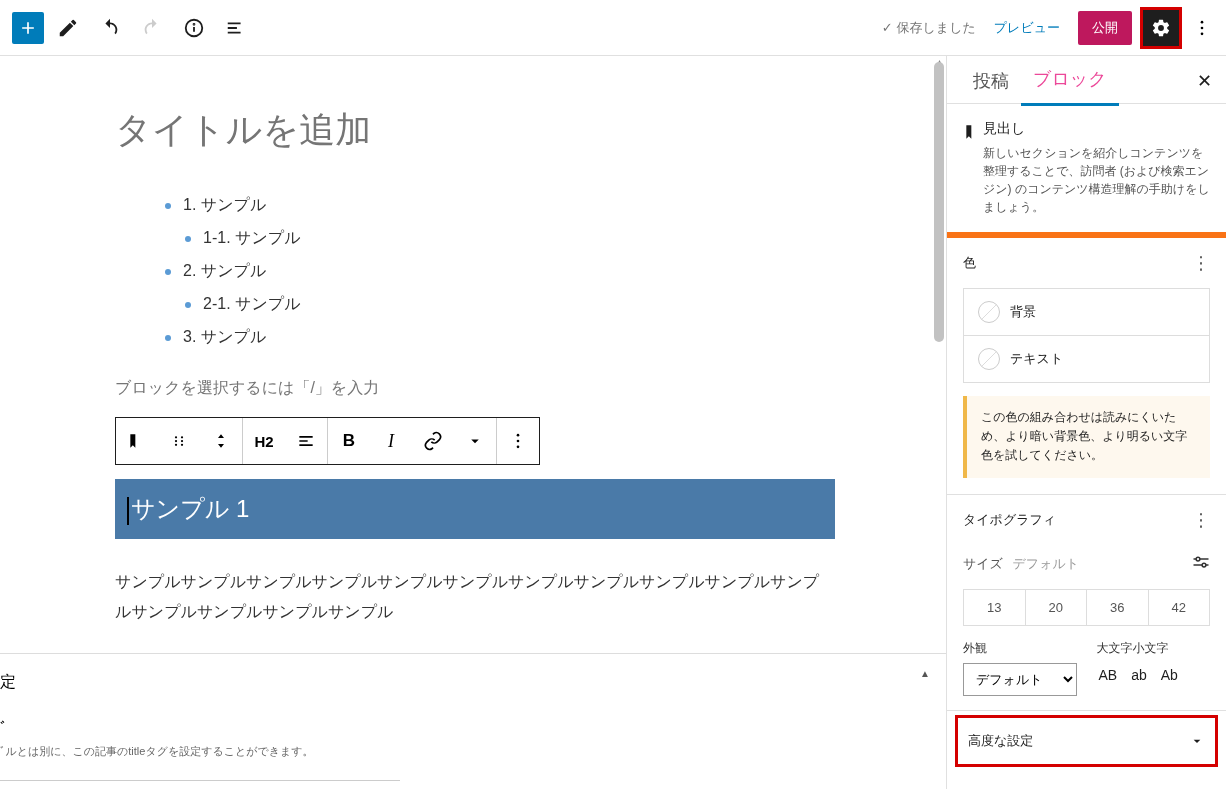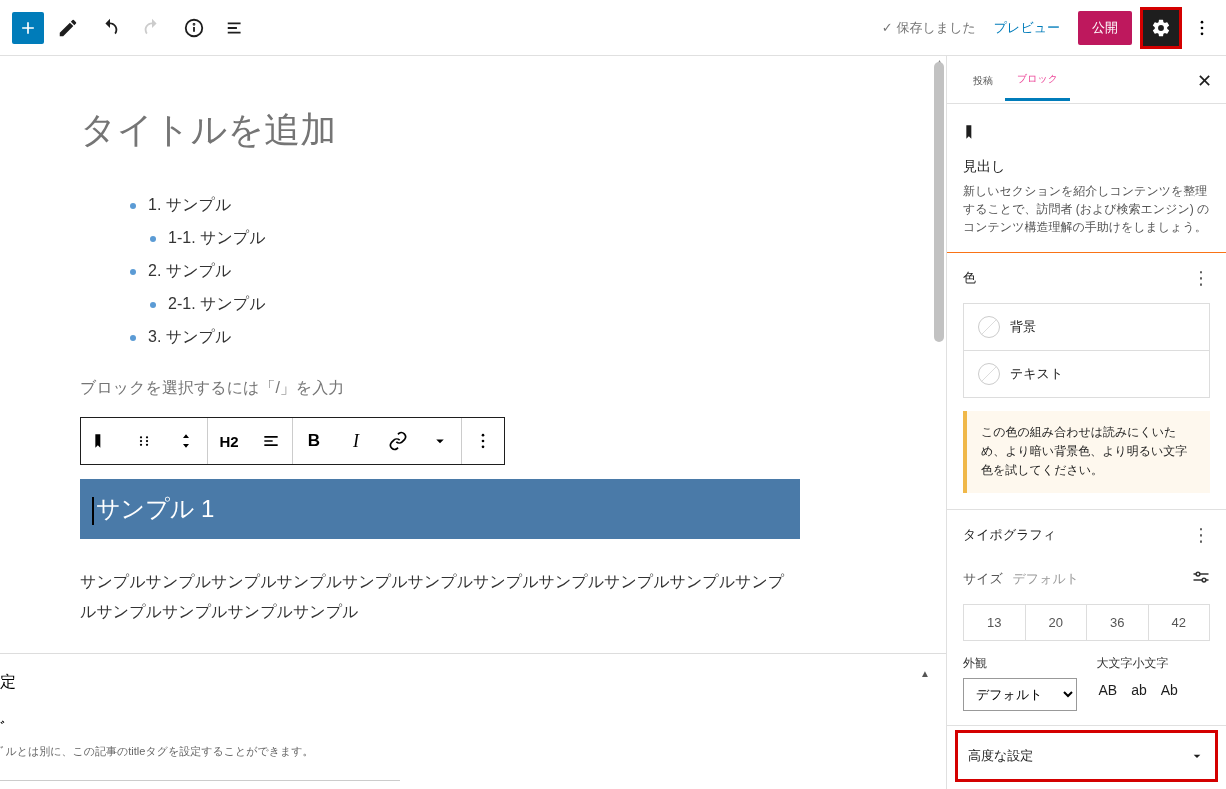--- a/index.html
+++ b/index.html
@@ -14,21 +14,21 @@
 .icon-btn.disabled { color: #ccc; }
 .saved-text { color: #757575; font-size: 13px; display: flex; align-items: center; gap: 4px; }
 .preview-link { color: #007cba; font-size: 13px; text-decoration: none; padding: 0 10px; }
 .publish-btn { background: #be185d; color: #fff; border: none; padding: 8px 14px; font-size: 13px; border-radius: 2px; cursor: pointer; }
 .settings-btn-wrap { border: 3px solid #d40000; padding: 0; }
 .settings-btn { background: #1e1e1e; color: #fff; width: 36px; height: 36px; display: inline-flex; align-items: center; justify-content: center; cursor: pointer; }
 .more-btn { width: 24px; display: inline-flex; align-items: center; justify-content: center; cursor: pointer; }
 
 
 .main-wrap { display: flex; height: calc(789px - 56px); }
-.editor-area { flex: 1; position: relative; overflow-y: auto; }
+.editor-area { flex: 1; position: relative; overflow-y: auto; padding-left: 35px; }
 .editor-content { padding: 50px 60px 20px 80px; max-width: 860px; }
 .title-input { font-size: 36px; color: #757575; font-weight: 400; margin-bottom: 40px; }
 .toc-list { list-style: none; margin-left: 50px; margin-bottom: 30px; }
 .toc-list li { display: flex; align-items: center; margin-bottom: 12px; font-size: 16px; color: #333; }
 .toc-list li .bullet { width: 6px; height: 6px; border-radius: 50%; background: #5b9bd5; margin-right: 12px; flex-shrink: 0; }
 .toc-list li.sub { margin-left: 20px; }
 .block-hint { color: #757575; font-size: 16px; margin-bottom: 18px; }
 
 
 .block-toolbar { display: inline-flex; border: 1px solid #1e1e1e; background: #fff; height: 48px; }
@@ -52,24 +52,24 @@
 .meta-desc { font-size: 11px; color: #666; margin-top: 8px; }
 .meta-input { border: 1px solid #ccc; height: 18px; margin-top: 4px; width: 400px; border-top: none; border-right: none; border-left: none; }
 
 .editor-scrollbar { position: absolute; right: 0; top: 0; width: 16px; height: 100%; }
 .scroll-thumb { position: absolute; right: 2px; top: 6px; width: 10px; height: 280px; background: #c2c2c2; border-radius: 5px; }
 .scroll-arrow { position: absolute; right: 4px; top: 0; color: #888; font-size: 10px; }
 
 
 .sidebar { width: 280px; border-left: 1px solid #e0e0e0; overflow-y: auto; background: #fff; font-size: 13px; color: #1e1e1e; }
 .sb-tabs { display: flex; align-items: center; border-bottom: 1px solid #e0e0e0; position: relative; padding: 0 14px; height: 48px; }
-.sb-tab { padding: 14px 12px 12px; cursor: pointer; color: #555; font-size: 10px; }
+.sb-tab { padding: 14px 12px 12px; cursor: pointer; color: #555; font-size: 18px; }
 .sb-tab.active { color: #ec4899; border-bottom: 3px solid #007cba; font-weight: 500; }
 .sb-close { position: absolute; right: 14px; top: 14px; cursor: pointer; font-size: 18px; }
-.sb-block-info { padding: 16px; display: flex; gap: 16px; border-bottom: 1px solid #f97316; flex-direction: column; }
+.sb-block-info { padding: 16px; display: flex; gap: 0; border-bottom: 6px solid #f97316; }
 .sb-block-icon { width: 20px; height: 20px; flex-shrink: 0; margin-top: 2px; }
 .sb-block-title { font-weight: 500; font-size: 14px; margin-bottom: 6px; }
 .sb-block-desc { font-size: 12px; color: #555; line-height: 1.5; }
 .sb-section { border-bottom: 1px solid #e0e0e0; }
 .sb-section-head { display: flex; justify-content: space-between; align-items: center; padding: 14px 16px; cursor: pointer; }
 .sb-section-head .dots { font-size: 18px; color: #555; }
 .sb-color-list { padding: 0 16px 14px; }
 .sb-color-item { display: flex; align-items: center; gap: 10px; padding: 12px 14px; border: 1px solid #ddd; margin-bottom: -1px; cursor: pointer; }
 .sb-color-swatch { width: 22px; height: 22px; border-radius: 50%; border: 1px solid #ccc; background: linear-gradient(135deg, #fff 48%, #ddd 50%, #fff 52%); position: relative; }
 .sb-warning { background: #fef8ee; border-left: 4px solid #f0b849; padding: 12px 14px; font-size: 12px; line-height: 1.6; color: #1e1e1e; margin: 0 16px 16px; }

